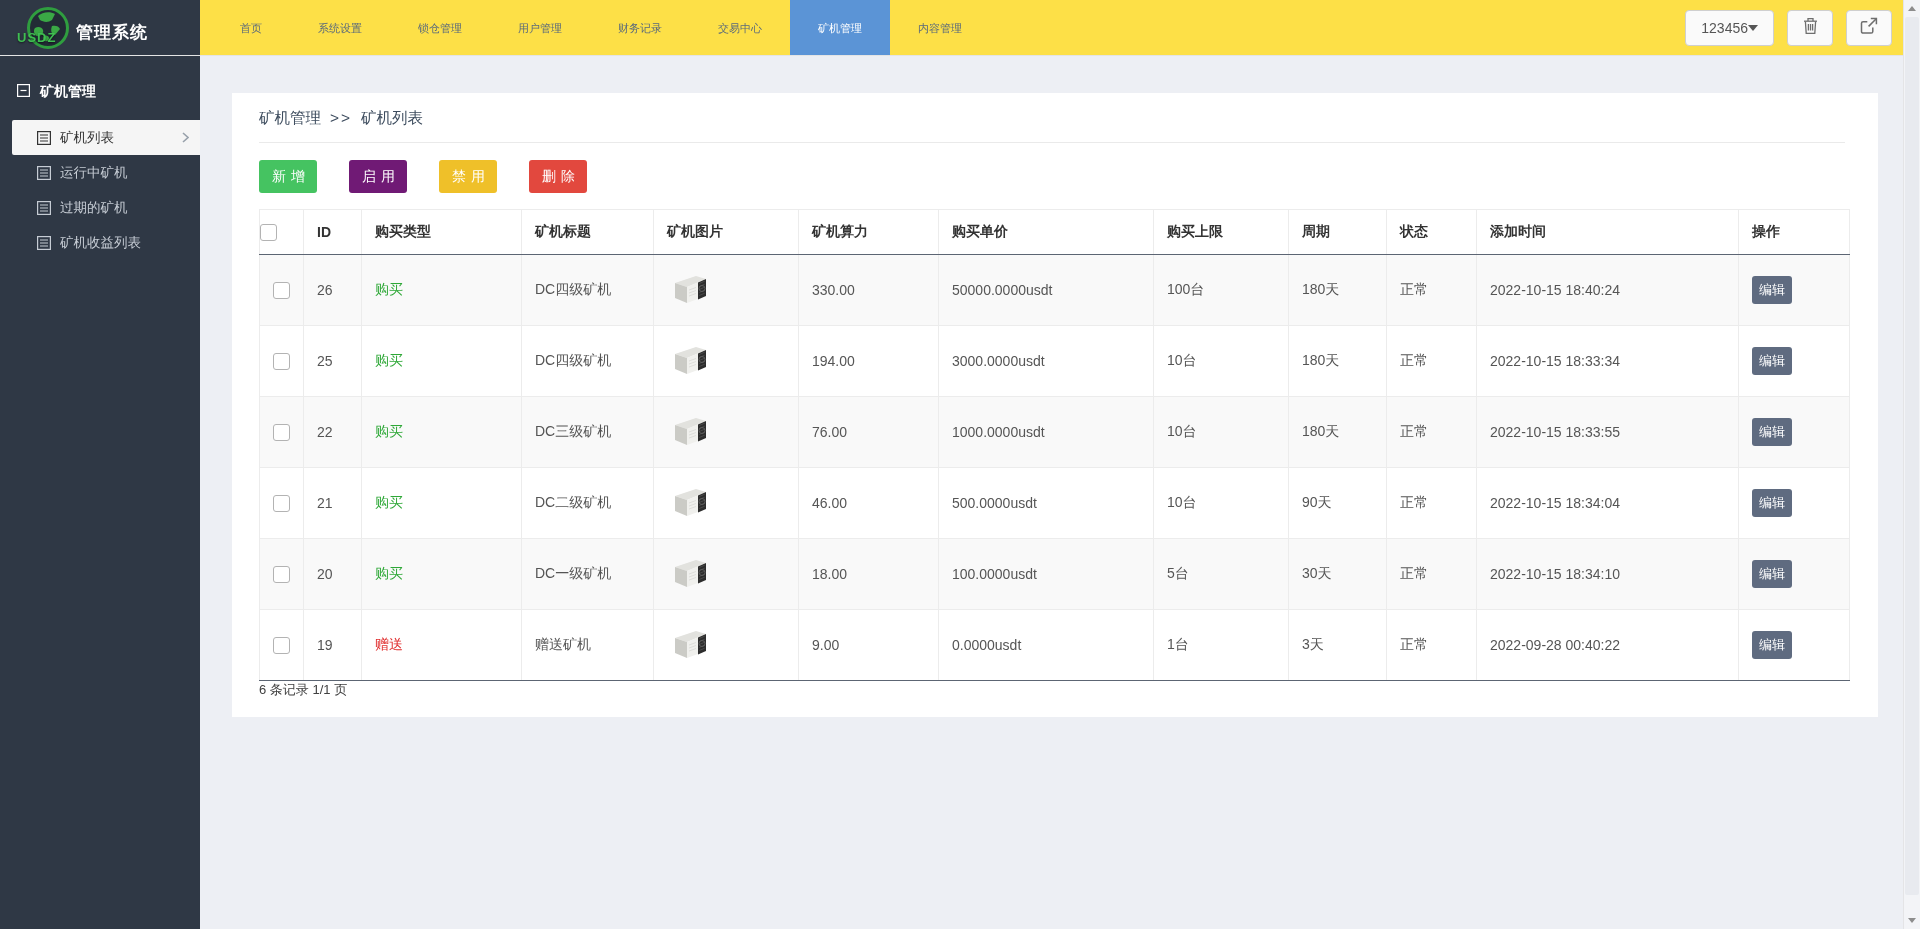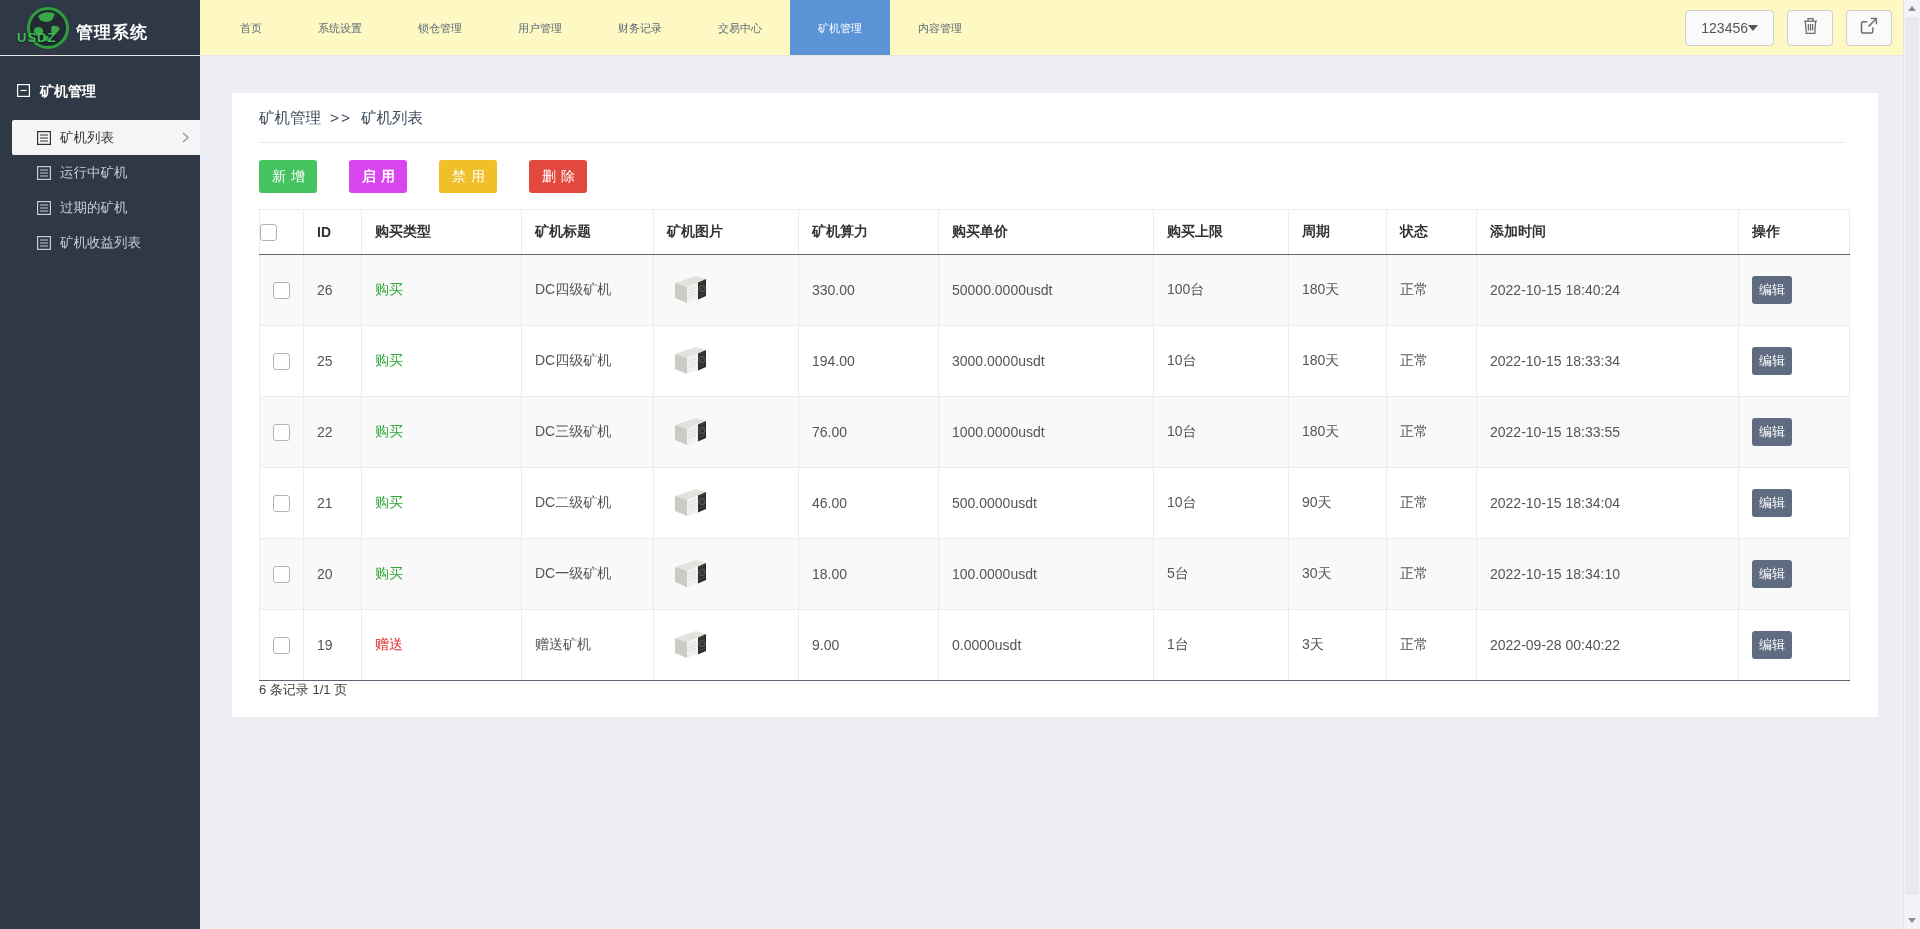--- a/index.html
+++ b/index.html
@@ -1,19 +1,19 @@
 <!DOCTYPE html>
 <html style="--nav_active: #5b94d6; --sidebar_bg: #2f3845; --edit_slate: #5f6b80; --buy_green: #2fa838; --gift_red: #e02c2c; --btn_add: #45c361; --btn_enable: #4195d9; --btn_disable: #efc029; --btn_delete: #e2483e;"><head>
 <meta charset="utf-8">
 <style>
   * { margin:0; padding:0; box-sizing:border-box; font-family:"Liberation Sans","DejaVu Sans",sans-serif; }
   html,body { width:1920px; height:929px; overflow:hidden; background:#edeff4; position:relative; }
 
   
-  .topbar { position:absolute; top:0; left:0; width:1920px; height:56px; background:#fef9c3;
+  .topbar { position:absolute; top:0; left:0; width:1920px; height:56px; background:#fde047;
             border-bottom:1px solid #e4e4e4; display:flex; align-items:stretch; z-index:5; }
   .logo { flex:0 0 200px; width:200px; background:var(--sidebar_bg,#2f3845); display:flex; align-items:center; padding-left:24px; }
   .globe-wrap { position:relative; width:48px; height:48px; flex:0 0 48px; }
   .globe-wrap svg { position:absolute; top:2px; left:2px; }
   .logo-usdz { position:absolute; left:-7px; bottom:7px; color:#3fbf52; font-size:13px; font-weight:bold; letter-spacing:1px; text-shadow:0 1px 2px rgba(0,0,0,.55); }
   .logo-title { color:#fff; font-size:17px; font-weight:600; margin-left:4px; margin-top:10px; letter-spacing:1px; }
   .topnav { display:flex; margin-left:12px; }
   .nav-item { padding:0 28px; line-height:56px; font-size:11px; color:#5a6a7b; cursor:pointer; white-space:nowrap; }
   .nav-item.active { background:var(--nav_active,#5b94d6); color:#fff; }
   .topbar-right { margin-left:auto; display:flex; align-items:center; gap:13px; padding-right:28px; }
@@ -162,21 +162,21 @@
     </div>
 </aside>
 
 <main class="content">
   <div class="panel">
     <div class="breadcrumb">
       <span>矿机管理</span><span class="bc-sep">&gt;&gt;</span><span>矿机列表</span>
     </div>
     <div class="toolbar">
         <button class="tb-btn" style="background: rgb(69, 195, 97);">新增</button>
-        <button class="tb-btn" style="background: #d946ef; font-weight: bold;">启用</button>
+        <button class="tb-btn" style="background: #701a75;">启用</button>
         <button class="tb-btn" style="background: rgb(239, 192, 41);">禁用</button>
         <button class="tb-btn" style="background: rgb(226, 72, 62);">删除</button>
       </div>
     <table class="grid">
       <colgroup id="cols">
           <col style="width: 44px;">
           <col style="width: 58px;">
           <col style="width: 160px;">
           <col style="width: 132px;">
           <col style="width: 145px;">

